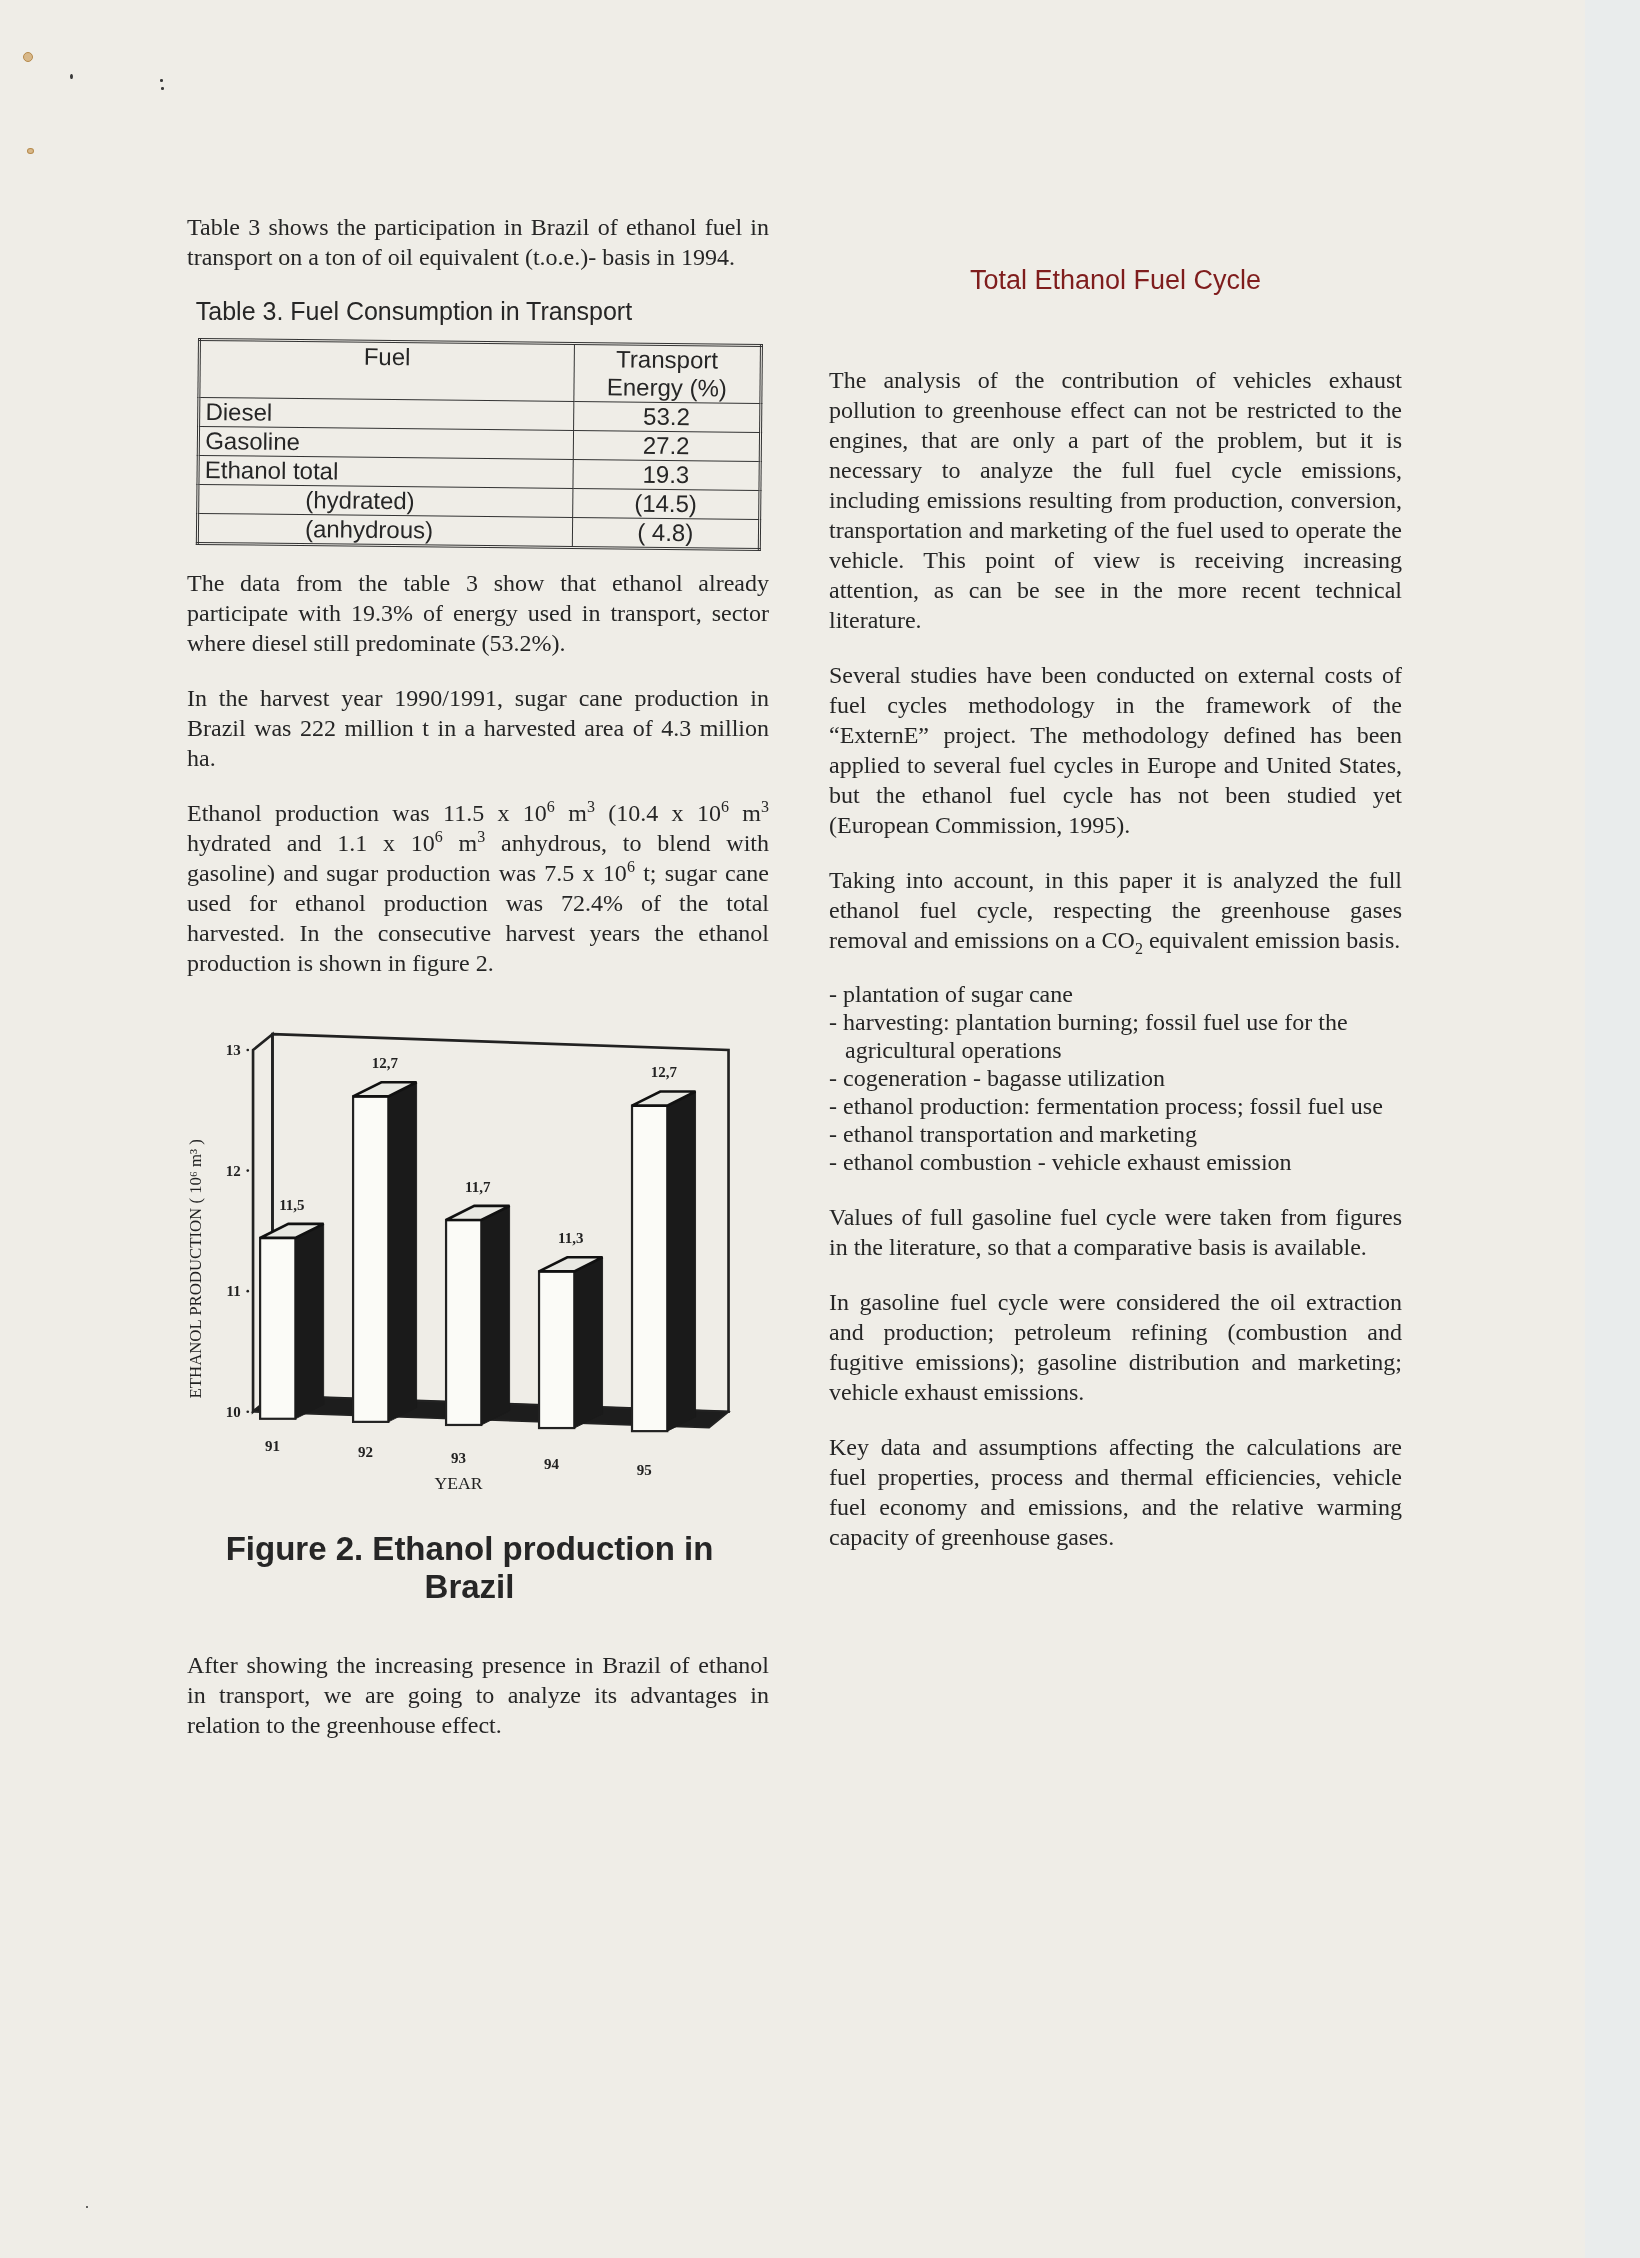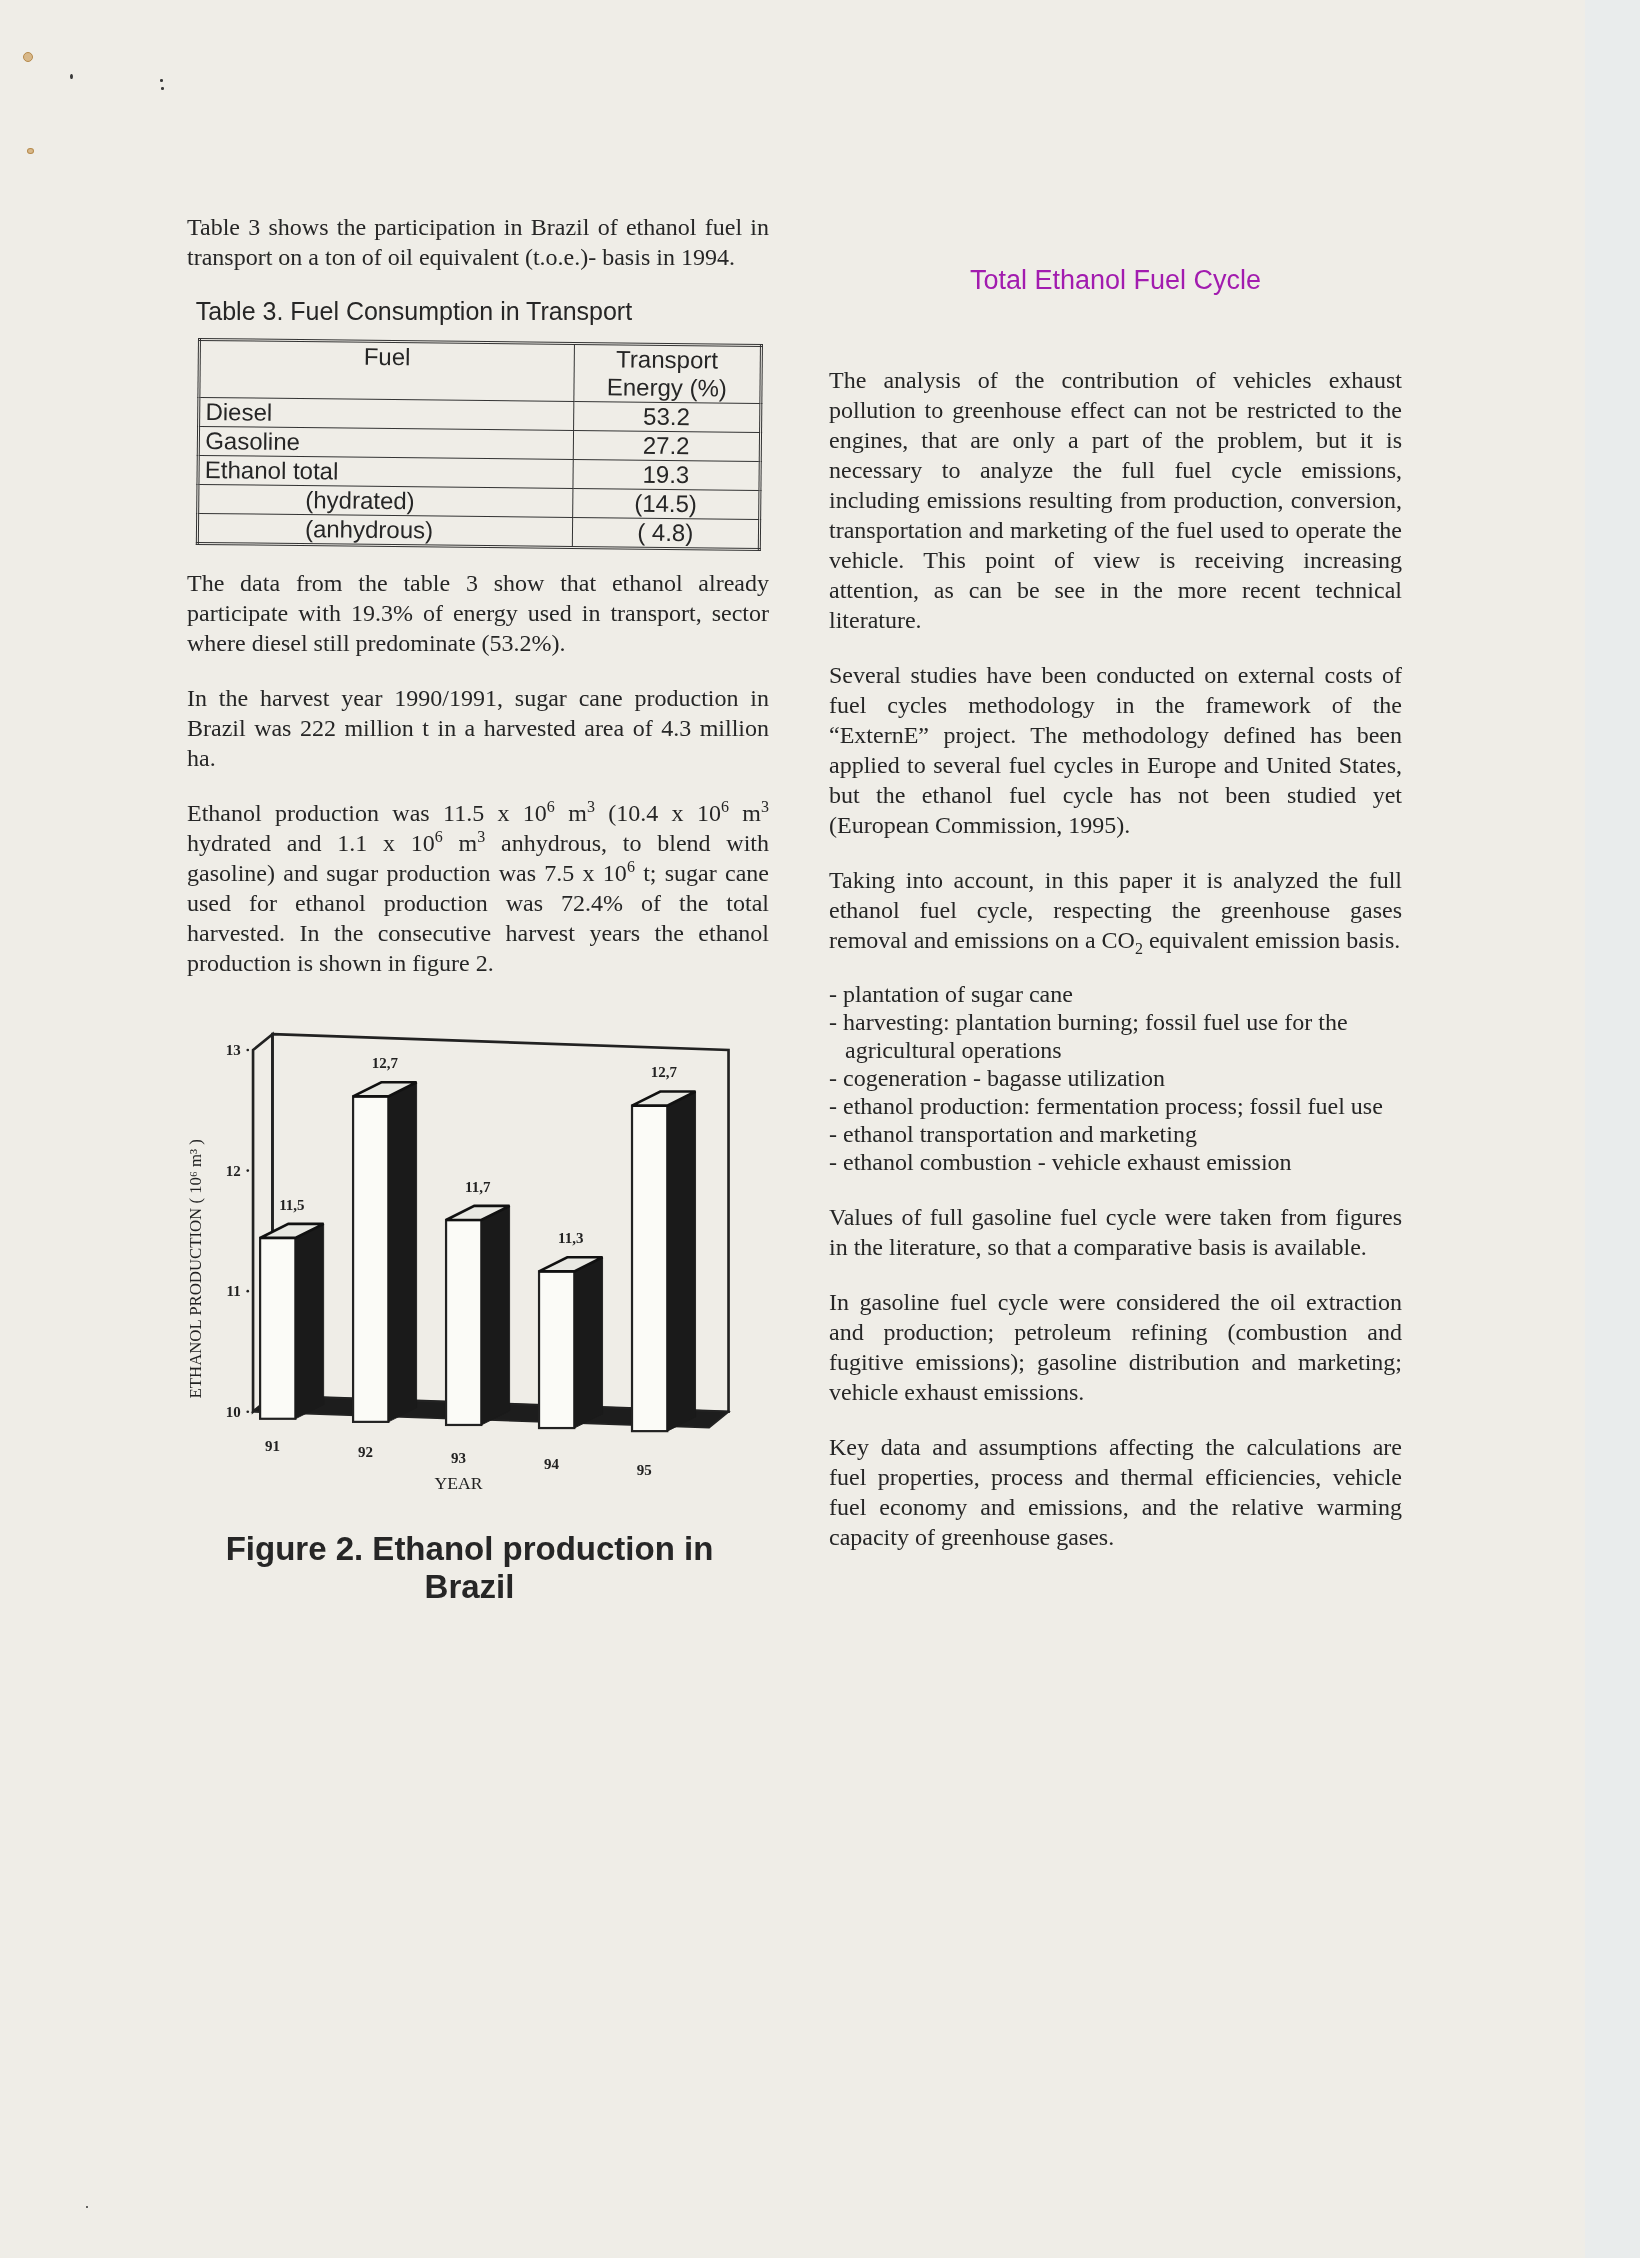--- a/index.html
+++ b/index.html
@@ -46,21 +46,21 @@
   table.fuel td.sub { padding-left: 106px; }
 
   .chart-wrap { position: relative; width: 618px; height: 494px; margin: 35px 0 0 -17.6px; }
   .fig-caption {
     font-family: "Liberation Sans", sans-serif; font-weight: bold;
     font-size: 33px; margin: 23px 0 44px 0; text-align: center; width: 565px;
   }
 
   .section-title {
     font-family: "Liberation Sans", sans-serif; font-size: 27px;
-    text-align: center; margin: 8.8px 0 69px 0; color: #a21caf;
+    text-align: center; margin: 8.8px 0 69px 0; color: #7f1d1d;
   }
   ul.stages { list-style: none; margin: 0 0 26.5px 0; padding: 0; font-size: 24px; line-height: 28px; }
   ul.stages li { padding-left: 16px; text-indent: -16px; }
   ul.stages li::before { content: "- "; }
 </style>
 </head>
 <body>
 
 <div class="paper">
   <span class="hole" style="left:23px;top:52px;width:8px;height:8px;"></span>
@@ -152,20 +152,21 @@
           <polygon points="524.6,105.00000000000006 556.6,89.00000000000006 596.6,89.00000000000006 564.6,105.00000000000006" fill="#e8e8e2" stroke="#111" stroke-width="3"></polygon>
           <text x="560.6" y="73.00000000000006" text-anchor="middle" font-family="Liberation Serif, serif" font-weight="bold" font-size="17" fill="#222">12,7</text>
           <text x="538.6" y="524" text-anchor="middle" font-family="Liberation Serif, serif" font-weight="bold" font-size="17" fill="#222">95</text>
         </g>
       <text id="y-label" transform="translate(36,290) rotate(-90)" text-anchor="middle" font-family="Liberation Serif, serif" font-size="19" fill="#222">ETHANOL PRODUCTION ( 10⁶ m³ )</text>
       <text id="x-label" x="328" y="540" text-anchor="middle" font-family="Liberation Serif, serif" font-size="20" fill="#222">YEAR</text>
     </svg>
   </div>
 
   <div class="fig-caption">Figure 2. Ethanol production in Brazil</div>
+  <p class="body">After showing the increasing presence in Brazil of ethanol in transport, we are going to analyze its advantages in relation to the greenhouse effect.</p>
 </div>
 
 <div class="col-right">
   <div class="section-title">Total Ethanol Fuel Cycle</div>
   <p class="body">The analysis of the contribution of vehicles exhaust pollution to greenhouse effect can not be restricted to the engines, that are only a part of the problem, but it is necessary to analyze the full fuel cycle emissions, including emissions resulting from production, conversion, transportation and marketing of the fuel used to operate the vehicle. This point of view is receiving increasing attention, as can be see in the more recent technical literature.</p>
   <p class="body">Several studies have been conducted on external costs of fuel cycles methodology in the framework of the “ExternE” project. The methodology defined has been applied to several fuel cycles in Europe and United States, but the ethanol fuel cycle has not been studied yet (European Commission, 1995).</p>
   <p class="body"><span>Taking into account, in this paper it is analyzed the full ethanol fuel cycle, respecting the greenhouse gases removal and emissions on a CO</span><sub>2</sub><span> equivalent emission basis.</span></p>
   <ul class="stages">
     <li>plantation of sugar cane</li>
     <li>harvesting: plantation burning; fossil fuel use for the agricultural operations</li>

